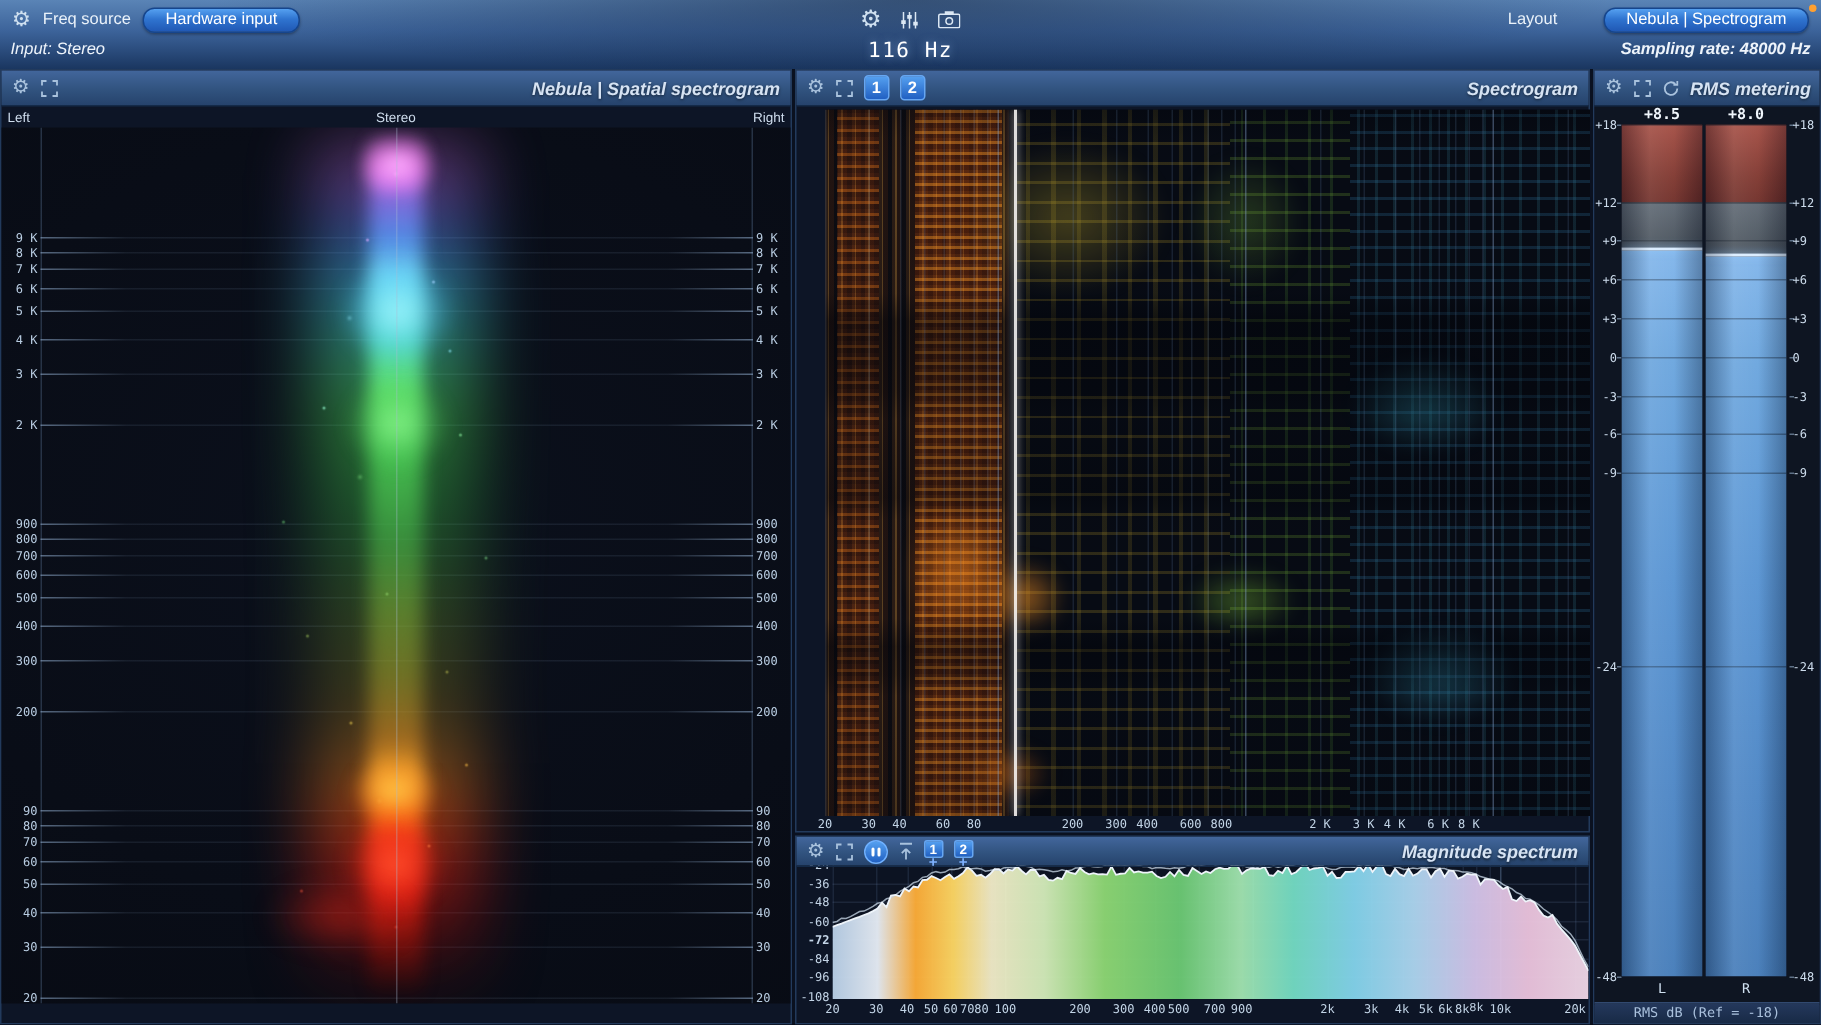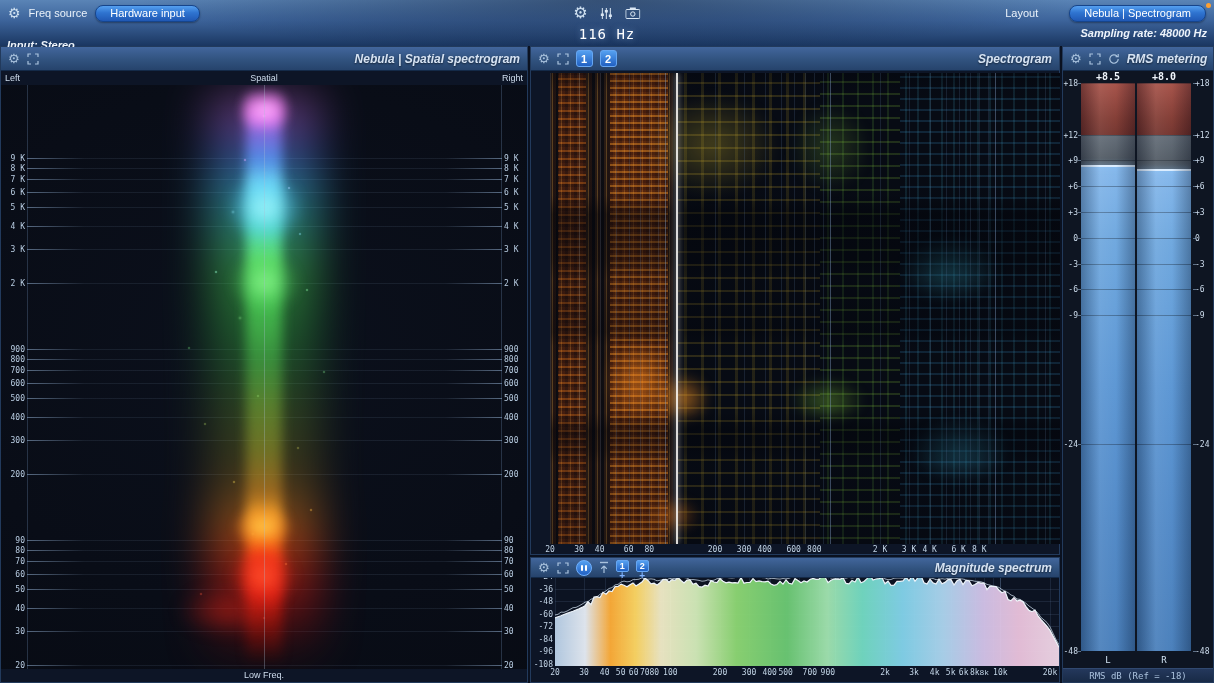--- a/index.html
+++ b/index.html
@@ -20,22 +20,22 @@
   .tb-right{margin-left:auto;display:flex;align-items:center;gap:31px}
   .tb-label{color:#eaf2fa;font-size:11px;cursor:pointer}
   .blue-btn{height:17px;padding:0 14px;border:1px solid #16458c;border-radius:8px;
     background:linear-gradient(180deg,#55a0f0 0%,#2f74d0 45%,#2058b4 100%);
     color:#fff;font-size:11px;line-height:14px;cursor:pointer;font-family:inherit;
     box-shadow:0 1px 2px rgba(0,0,0,.35)}
   .gear{font-family:"DejaVu Sans",sans-serif;color:#cfe0f0;font-size:14px;line-height:1;cursor:pointer}
   .gear.big{font-size:16px}
   .notif-dot{position:absolute;right:3px;top:3px;width:5px;height:5px;border-radius:50%;
     background:#ffa030;z-index:3}
-  .tb-input-info{position:absolute;left:7px;top:13px;font-size:11px;font-style:italic;
-    font-weight:bold;color:#eef4fb}
+  .tb-input-info{position:absolute;left:7px;top:1px;font-size:11px;font-style:italic;
+    font-weight:normal;color:#eef4fb}
   .tb-freq{position:absolute;left:50%;top:0;transform:translateX(-50%);
     font:14px "DejaVu Sans Mono",monospace;color:#fff;letter-spacing:1px;
     text-shadow:0 0 6px rgba(160,200,255,.6)}
   .tb-rate{position:absolute;right:7px;top:1px;font-size:11px;font-style:italic;
     font-weight:bold;color:#eef4fb}
   .tb-icon{display:inline-flex;align-items:center;cursor:pointer;color:#dce8f4}
 
   
   .panel{position:absolute;background:#0d1526;border:1px solid #223a5c}
   .panel.spatial{left:0;top:46px;width:528px;height:637px}
@@ -248,21 +248,21 @@
       <span class="phicon gear">⚙</span>
       <span class="phicon">
         <svg width="12" height="12" viewBox="0 0 12 12">
             <path d="M1 4V1h3M8 1h3v3M11 8v3H8M4 11H1V8" fill="none" stroke="currentColor" stroke-width="1.2"></path>
           </svg>
       </span>
       <span class="ptitle">Nebula | Spatial spectrogram</span>
     </div>
     <div class="sub-axis">
       <span class="sl">Left</span>
-      <span class="sc">Spatial</span>
+      <span class="sc">Stereo</span>
       <span class="sr">Right</span>
     </div>
     <div class="spatial-plot">
       <div class="sp-edge" style="left:26px"></div>
       <div class="sp-edge" style="left:500px"></div>
       <div class="blob-glow"></div>
       <div class="blob-core"></div>
       <div class="spot spot-pink"></div>
       <div class="spot spot-cyan"></div>
       <div class="spot spot-green"></div>
@@ -289,21 +289,20 @@
         <div class="hgrid" style="top: 389px;"></div>
         <div class="hgrid" style="top: 455.2px;"></div>
         <div class="hgrid" style="top: 465px;"></div>
         <div class="hgrid" style="top: 476.1px;"></div>
         <div class="hgrid" style="top: 488.9px;"></div>
         <div class="hgrid" style="top: 504px;"></div>
         <div class="hgrid" style="top: 522.5px;"></div>
         <div class="hgrid" style="top: 546.4px;"></div>
         <div class="hgrid" style="top: 580px;"></div>
       </div>
-    <div class="sp-bottom">Low Freq.</div>
   <div class="freq-label fl-left" style="top: 107.2px;">9 K</div>
       <div class="freq-label fl-right" style="top: 107.2px;">9 K</div>
       <div class="freq-label fl-left" style="top: 117px;">8 K</div>
       <div class="freq-label fl-right" style="top: 117px;">8 K</div>
       <div class="freq-label fl-left" style="top: 128.1px;">7 K</div>
       <div class="freq-label fl-right" style="top: 128.1px;">7 K</div>
       <div class="freq-label fl-left" style="top: 140.9px;">6 K</div>
       <div class="freq-label fl-right" style="top: 140.9px;">6 K</div>
       <div class="freq-label fl-left" style="top: 156px;">5 K</div>
       <div class="freq-label fl-right" style="top: 156px;">5 K</div>
@@ -536,21 +535,21 @@
         <span class="x-label" style="left: 408.7px;">6k</span>
         <span class="x-label" style="left: 419.8px;">8k</span>
         <span class="x-label" style="left: 429.3px; font-family: Liberation Mono, monospace;">8k</span>
         <span class="x-label" style="left: 445.3px;">10k</span>
         <span class="x-label" style="left: 495px;">20k</span>
       </div>
   <span class="mag-ylabel" style="top: 14px;">-24</span>
       <span class="mag-ylabel" style="top: 26.6px;">-36</span>
       <span class="mag-ylabel" style="top: 39.1px;">-48</span>
       <span class="mag-ylabel" style="top: 51.7px;">-60</span>
-      <span class="mag-ylabel" style="top: 64.3px;">-72</span>
+      <span class="mag-ylabel" style="top: 64.3px; font-weight: bold;">-72</span>
       <span class="mag-ylabel" style="top: 76.9px;">-84</span>
       <span class="mag-ylabel" style="top: 89.4px;">-96</span>
       <span class="mag-ylabel" style="top: 102px;">-108</span>
     </section>
 
   <section class="panel rms">
     <div class="phead">
       <span class="phicon gear">⚙</span>
       <span class="phicon">
         <svg width="12" height="12" viewBox="0 0 12 12">

